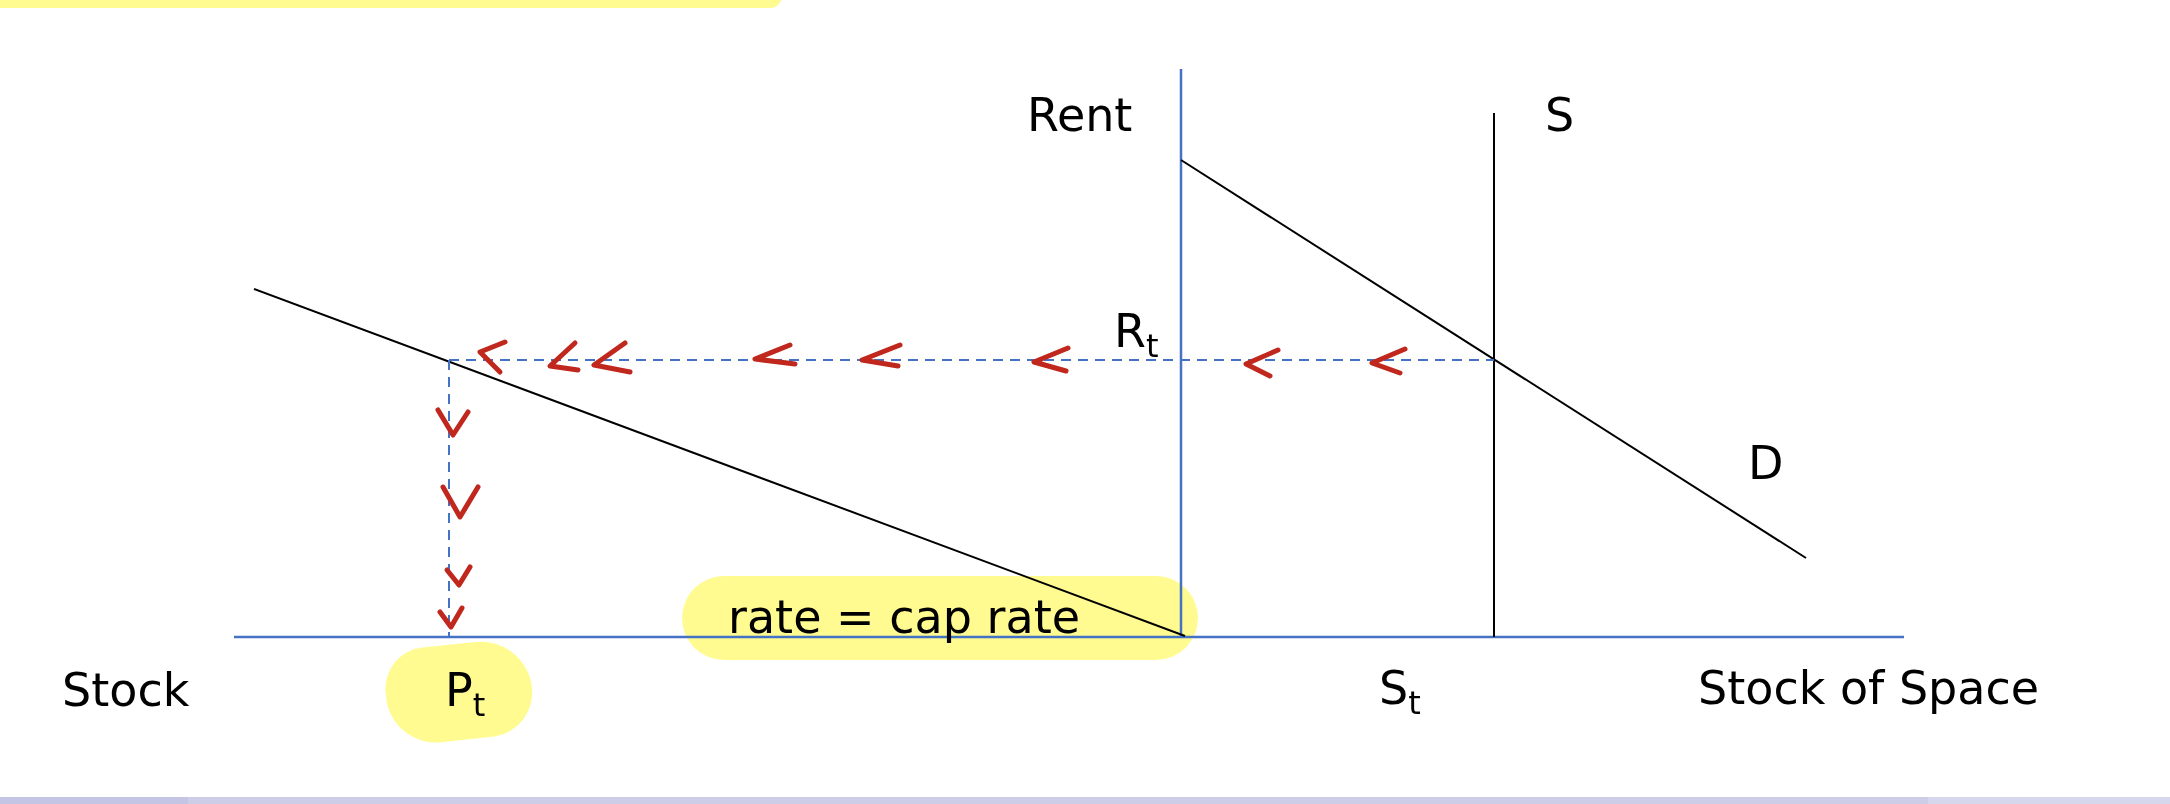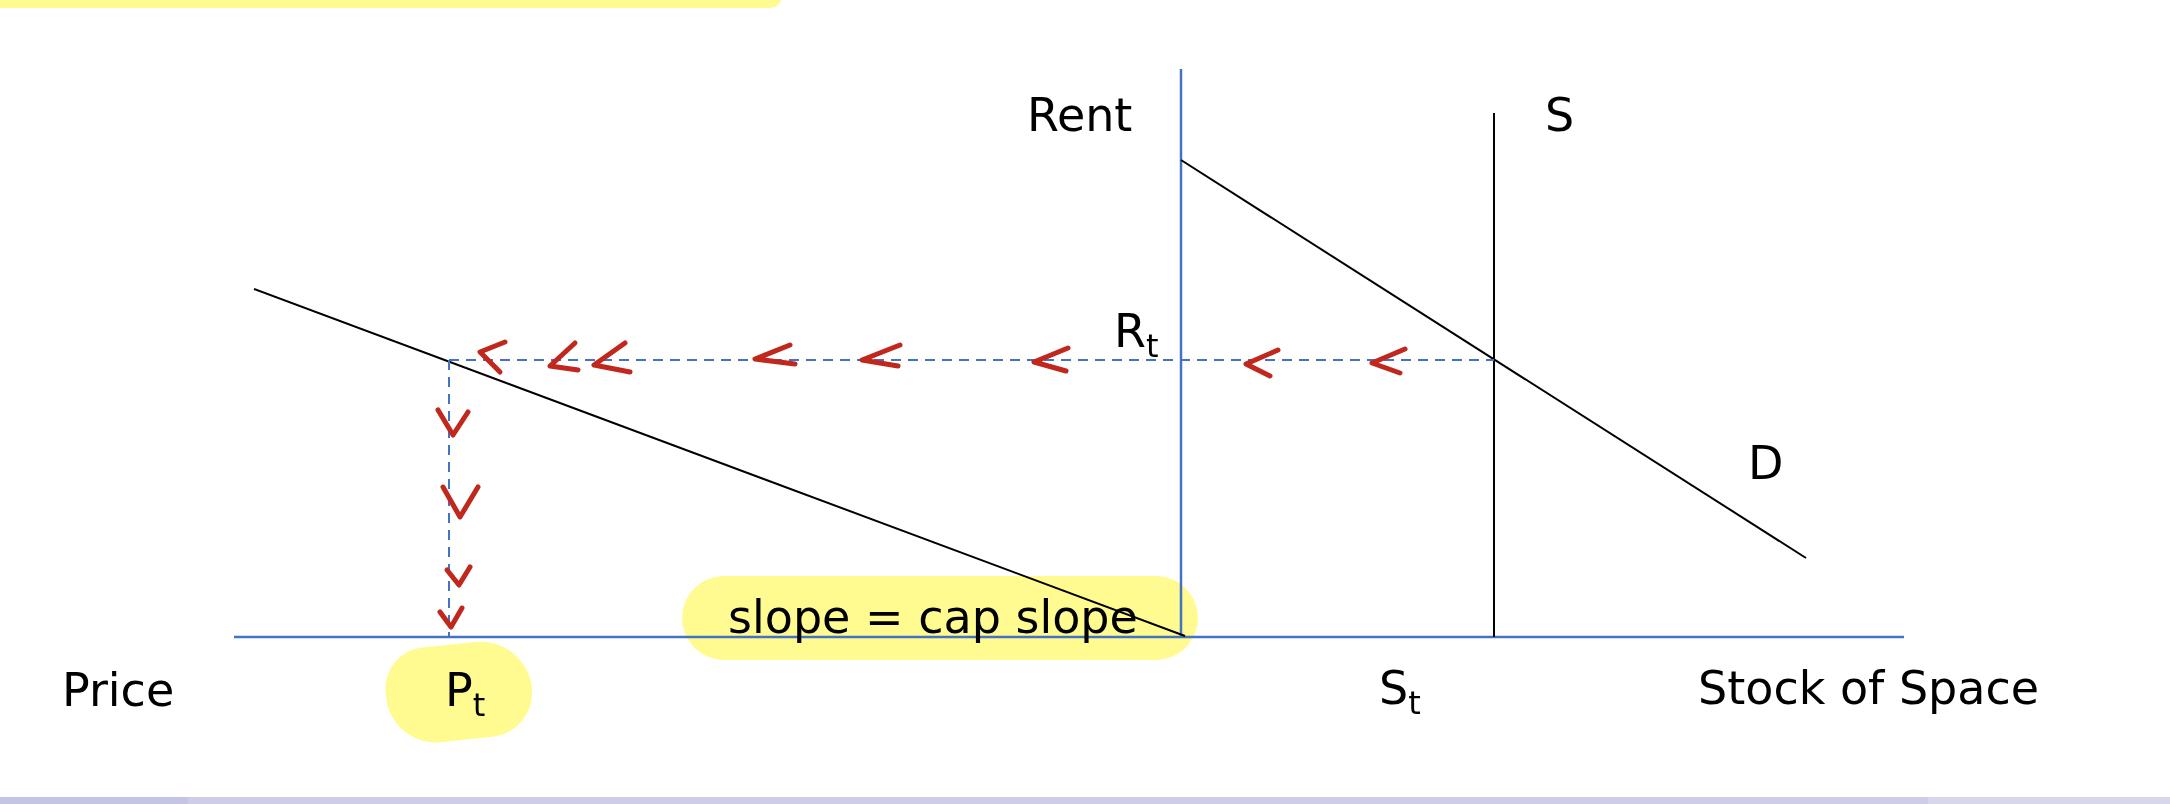--- a/index.html
+++ b/index.html
@@ -68,30 +68,30 @@
   </svg>
 
   <div class="lbl" style="left:1027px; top:92px;">Rent</div>
   <div class="lbl" style="left:1545px; top:92px;">S</div>
   <div class="lbl" style="left:1748px; top:440px;">D</div>
 
   <div class="lbl" style="left:1114px; top:308px;">
     <span>R</span><sub>t</sub>
   </div>
 
-  <div class="lbl" style="left:62px; top:667px;">Price</div>
+  <div class="lbl" style="left:62px; top:667px;">Stock</div>
 
   <div class="lbl" style="left:437px; top:667px;margin-left:8px;">
     <span>P</span><sub>t</sub>
   </div>
 
   <div class="lbl" style="left:1379px; top:665px;">
     <span>S</span><sub>t</sub>
   </div>
 
   <div class="lbl" style="left:1698px; top:665px;text-align:center;">Stock of Space</div>
 
-  <div class="lbl" style="left:728px; top:594px;">slope = cap slope</div>
+  <div class="lbl" style="left:728px; top:594px;">rate = cap rate</div>
 
   <div class="bottom-bar bb-left"></div>
   <div class="bottom-bar bb-mid"></div>
   <div class="bottom-bar bb-right"></div>
 </div>
 
 </body></html>

